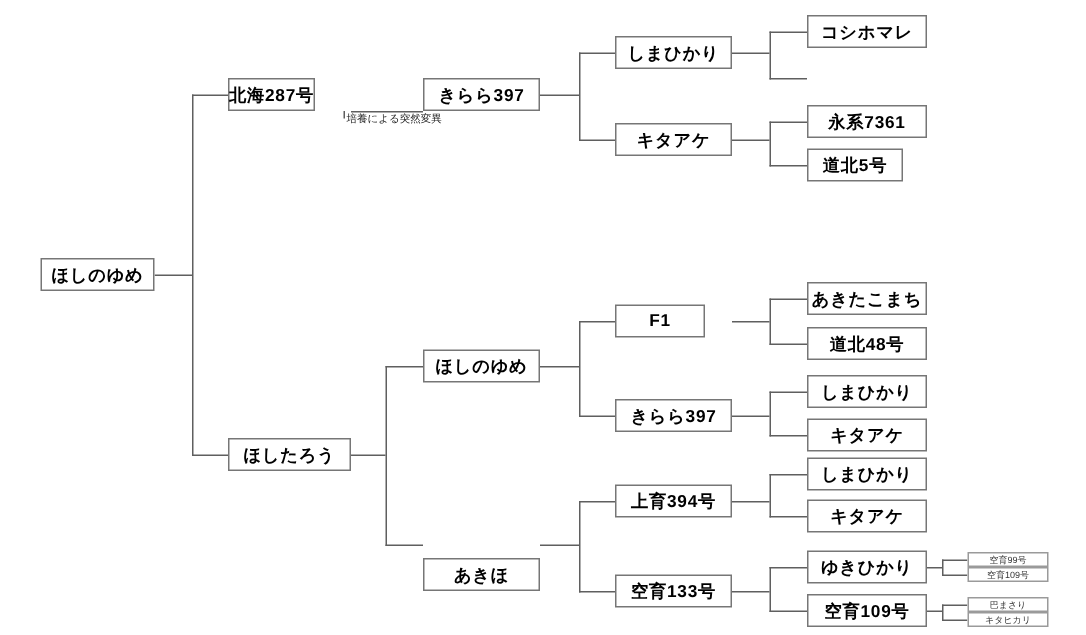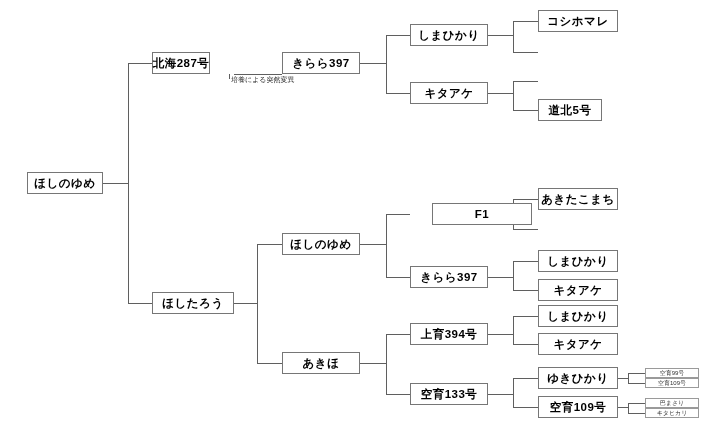--- a/index.html
+++ b/index.html
@@ -29,32 +29,34 @@
 
 <div class="canvas">
 
   <div class="node" style="left:27px;top:172px;width:76px;height:22px">ほしのゆめ</div>
 
   <div class="node" style="left:152px;top:52px;width:58px;height:22px">北海287号</div>
   <div class="node" style="left:152px;top:292px;width:82px;height:22px">ほしたろう</div>
 
   <div class="node" style="left:282px;top:52px;width:78px;height:22px">きらら397</div>
   <div class="node" style="left:282px;top:233px;width:78px;height:22px">ほしのゆめ</div>
-  <div class="node" style="left:282px;top:352px;width:78px;height:22px">あきほ</div>
+  <div class="node" style="left:282px;top:372px;width:78px;height:22px">あきほ</div>
 
   <div class="node" style="left:410px;top:24px;width:78px;height:22px">しまひかり</div>
   <div class="node" style="left:410px;top:82px;width:78px;height:22px">キタアケ</div>
-  <div class="node" style="left:432px;top:203px;width:100px;height:22px">F1</div>
+  <div class="node" style="left:410px;top:203px;width:60px;height:22px">F1</div>
   <div class="node" style="left:410px;top:266px;width:78px;height:22px">きらら397</div>
   <div class="node" style="left:410px;top:323px;width:78px;height:22px">上育394号</div>
   <div class="node" style="left:410px;top:383px;width:78px;height:22px">空育133号</div>
 
   <div class="node" style="left:538px;top:10px;width:80px;height:22px">コシホマレ</div>
+  <div class="node" style="left:538px;top:70px;width:80px;height:22px">永系7361</div>
   <div class="node" style="left:538px;top:99px;width:64px;height:22px">道北5号</div>
   <div class="node" style="left:538px;top:188px;width:80px;height:22px">あきたこまち</div>
+  <div class="node" style="left:538px;top:218px;width:80px;height:22px">道北48号</div>
   <div class="node" style="left:538px;top:250px;width:80px;height:22px">しまひかり</div>
   <div class="node" style="left:538px;top:279px;width:80px;height:22px">キタアケ</div>
   <div class="node" style="left:538px;top:305px;width:80px;height:22px">しまひかり</div>
   <div class="node" style="left:538px;top:333px;width:80px;height:22px">キタアケ</div>
   <div class="node" style="left:538px;top:367px;width:80px;height:22px">ゆきひかり</div>
   <div class="node" style="left:538px;top:396px;width:80px;height:22px">空育109号</div>
 
   <div class="node small" style="left:645px;top:368px;width:54px;height:10px">空育99号</div>
   <div class="node small" style="left:645px;top:378px;width:54px;height:10px">空育109号</div>
   <div class="node small" style="left:645px;top:398px;width:54px;height:10px">巴まさり</div>

